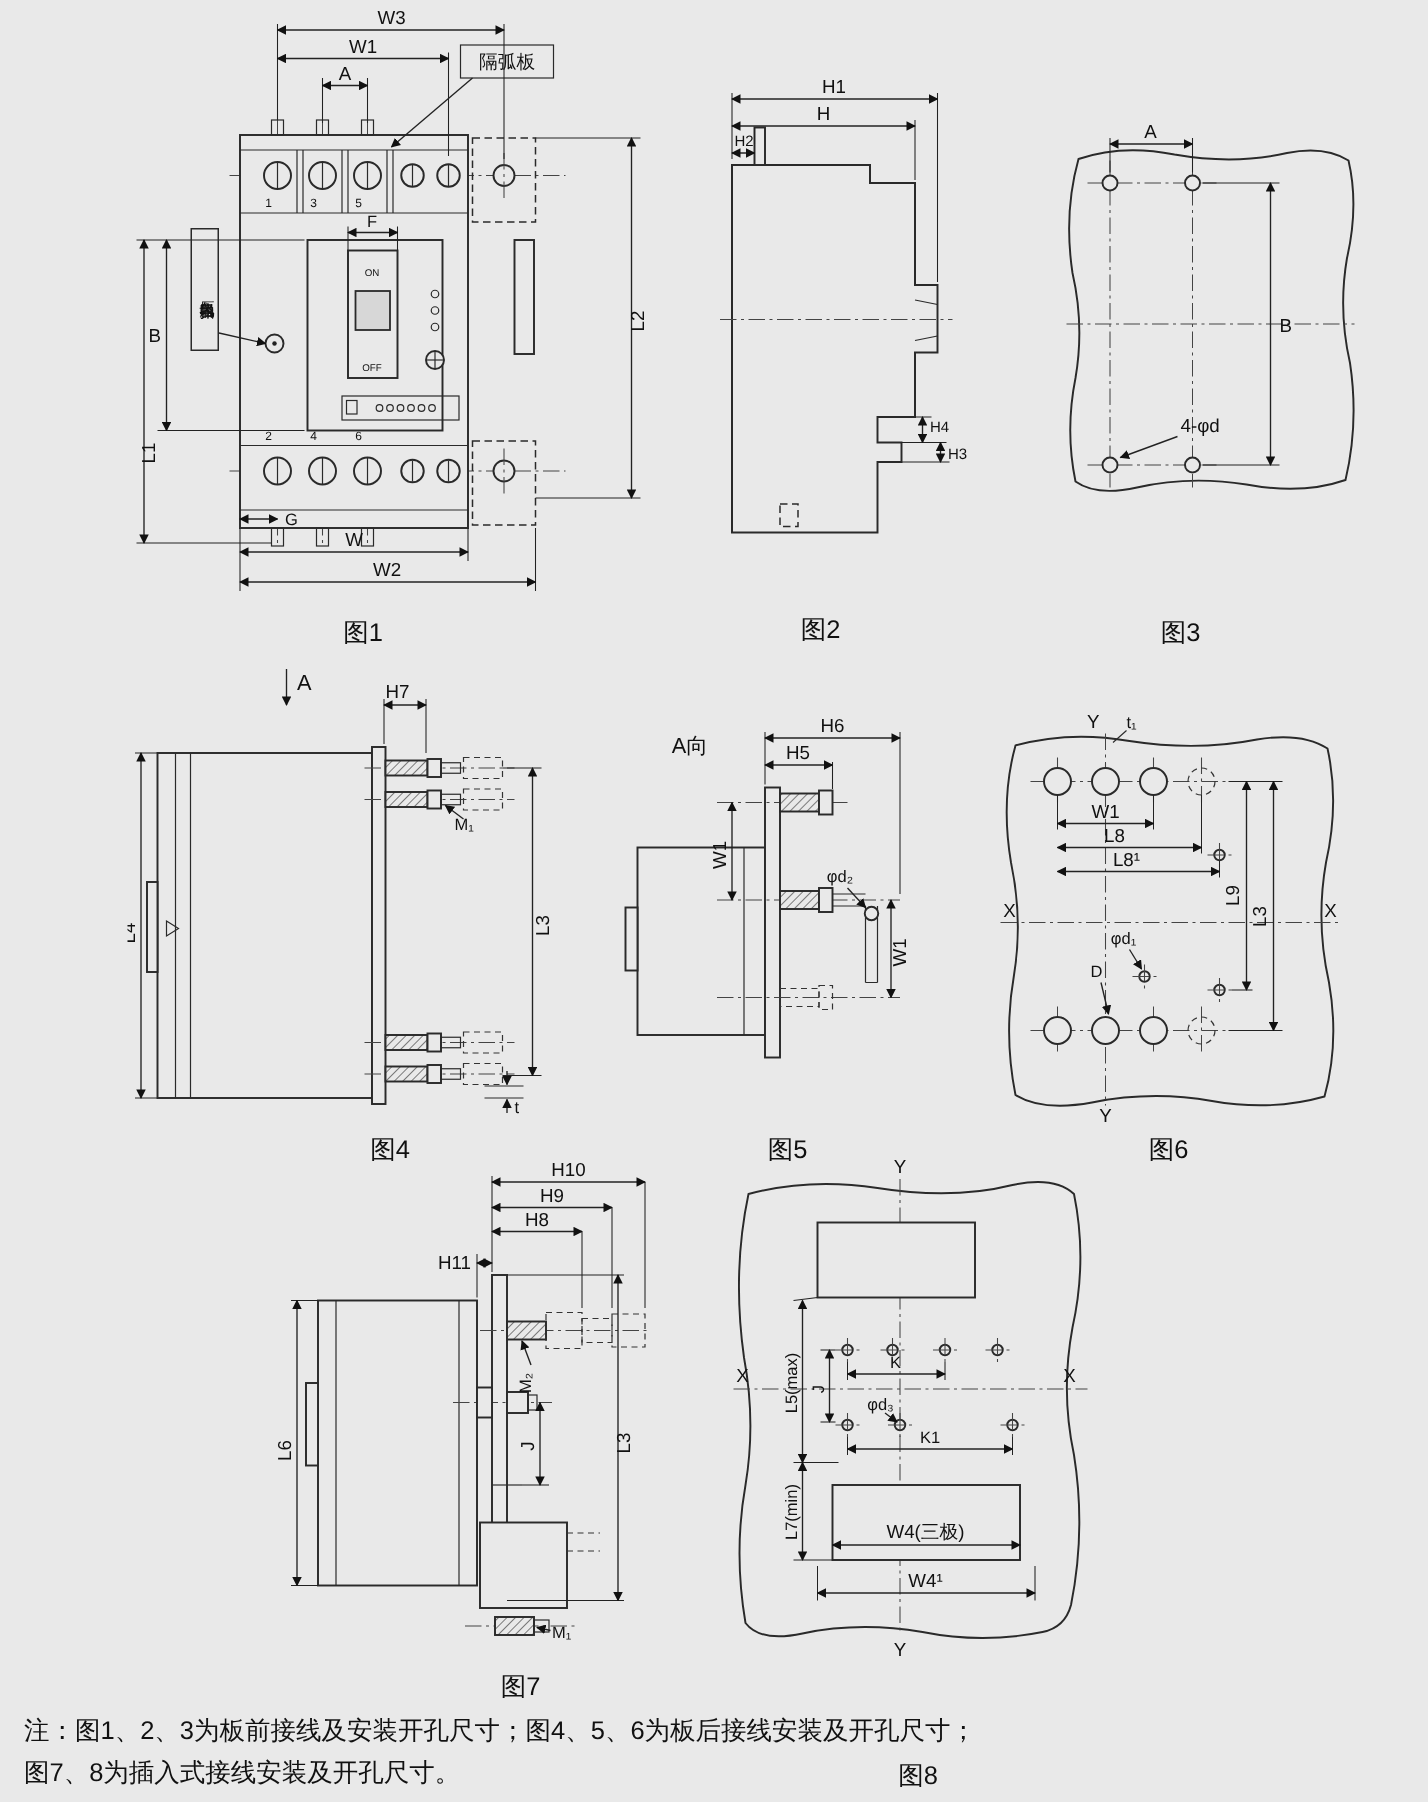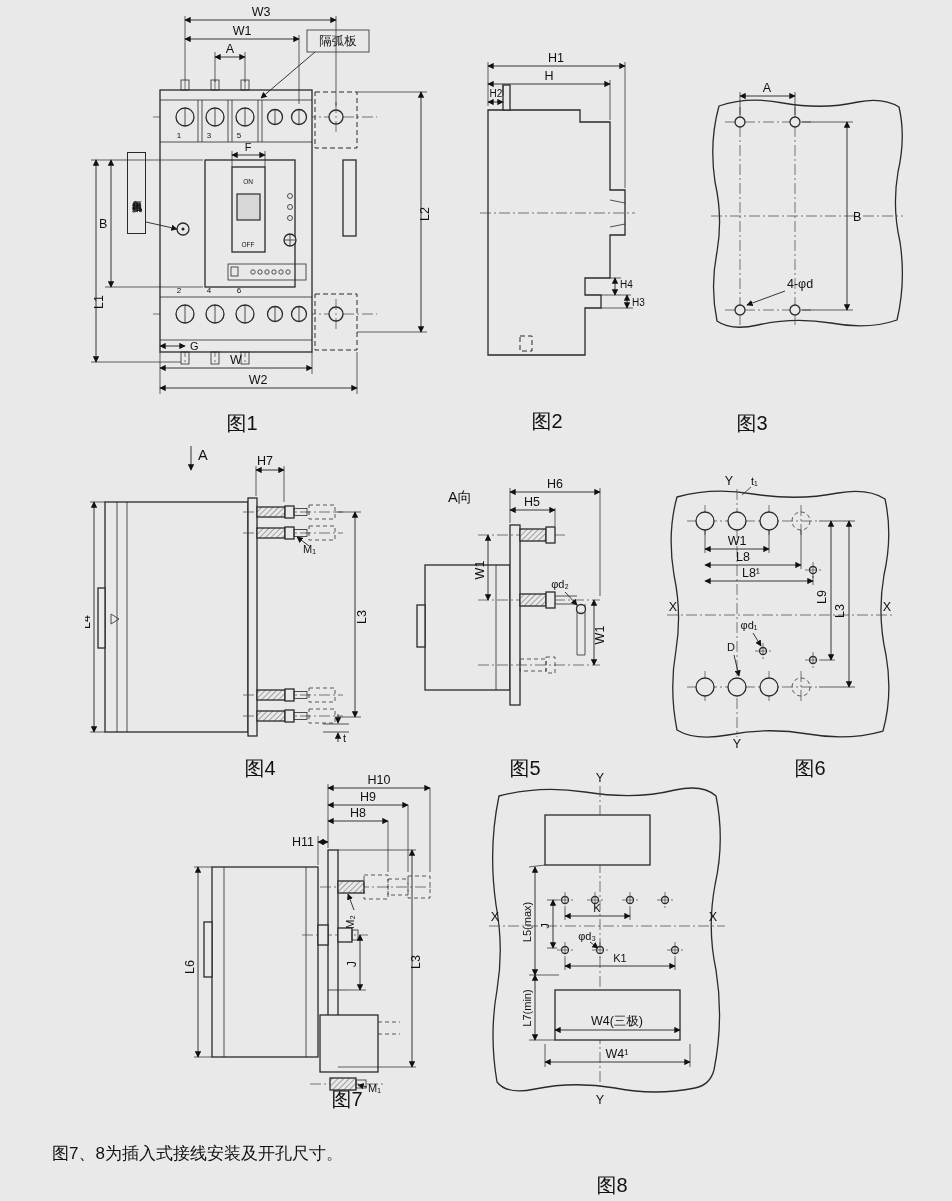--- a/index.html
+++ b/index.html
@@ -10,23 +10,23 @@
   .lnf{stroke:#2a2a2a;stroke-width:1.3;fill:#e9e9e9}
   .thin{stroke:#2a2a2a;stroke-width:.8;fill:none}
   .fillgray{stroke:#2a2a2a;stroke-width:1.2;fill:#d7d7d7}
   .dim{stroke:#222;stroke-width:.9;fill:none}
   .ext{stroke:#222;stroke-width:.7;fill:none}
   .cl{stroke:#444;stroke-width:.7;fill:none;stroke-dasharray:11 3 2 3}
   .dash{stroke:#2a2a2a;stroke-width:1;fill:none;stroke-dasharray:5 3}
   .dashthin{stroke:#333;stroke-width:.8;fill:none;stroke-dasharray:4 3}
   text{font-family:"Liberation Sans","DejaVu Sans",sans-serif;font-size:12.5px;fill:#111}
   .t7{font-size:6.5px}.t8{font-size:8px}.t10{font-size:10px}.t11{font-size:11px}.t14{font-size:14.5px}
-  .caption{position:absolute;font-size:20px;width:64px;text-align:center}
+  .caption{position:absolute;font-size:17px;width:64px;text-align:center}
   .notes{position:absolute;left:16px;top:1140px;font-size:17px;line-height:1.62}
-  .notes .indent{margin-left:36px}
+  .notes .indent{}
   .uvbox{position:absolute;left:127px;top:152px;width:19px;height:82px;border:1px solid #2a2a2a;
          display:flex;align-items:center;justify-content:center;writing-mode:vertical-rl;
          text-orientation:upright;font-size:10px;letter-spacing:.5px}
 </style>
 </head>
 <body>
 
 <svg class="fig" style="left:85px;top:2px" width="392" height="436" viewBox="0 0 392 436">
   <defs>
     <marker id="a1" viewBox="0 0 10 10" refX="9" refY="5" markerWidth="7" markerHeight="7" orient="auto-start-reverse">
@@ -650,22 +650,23 @@
       <line class="ext" x1="205" y1="274" x2="205" y2="297"></line>
     <line class="dim" x1="60" y1="292" x2="205" y2="292" marker-start="url(#a8)" marker-end="url(#a8)"></line>
     <text x="132" y="288" text-anchor="middle">W4¹</text>
 
     <text x="115" y="334" text-anchor="middle">Y</text>
   </g>
 </svg>
 
 <div class="caption" style="left:210px;top:410px">图1</div>
 <div class="caption" style="left:515px;top:408px">图2</div>
-<div class="caption" style="left:720px;top:410px">图3</div>
+<div class="caption" style="left:755px;top:410px">图3</div>
 <div class="caption" style="left:228px;top:755px">图4</div>
 <div class="caption" style="left:493px;top:755px">图5</div>
-<div class="caption" style="left:778px;top:755px">图6</div>
-<div class="caption" style="left:315px;top:1086px">图7</div>
+<div class="caption" style="left:747px;top:755px">图6</div>
+<div class="caption" style="left:315px;top:1113px">图7</div>
 <div class="caption" style="left:580px;top:1172px">图8</div>
 
 <div class="notes">
+  <div>注：图1、2、3为板前接线及安装开孔尺寸；图4、5、6为板后接线安装及开孔尺寸；</div>
   <div class="indent">图7、8为插入式接线安装及开孔尺寸。</div>
 </div>
 
 </body></html>

